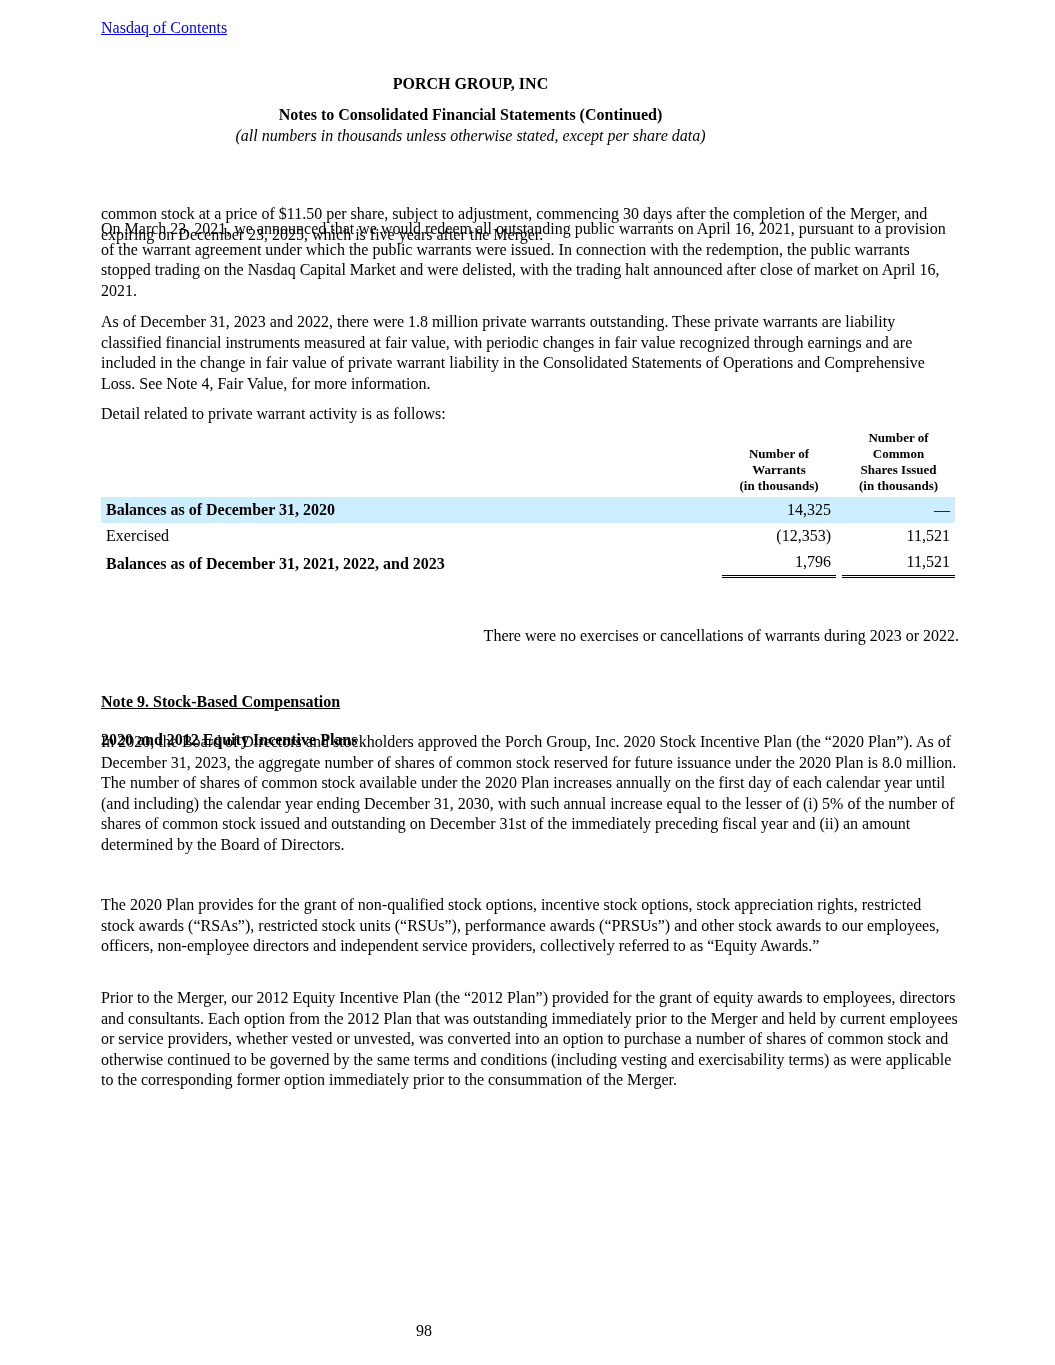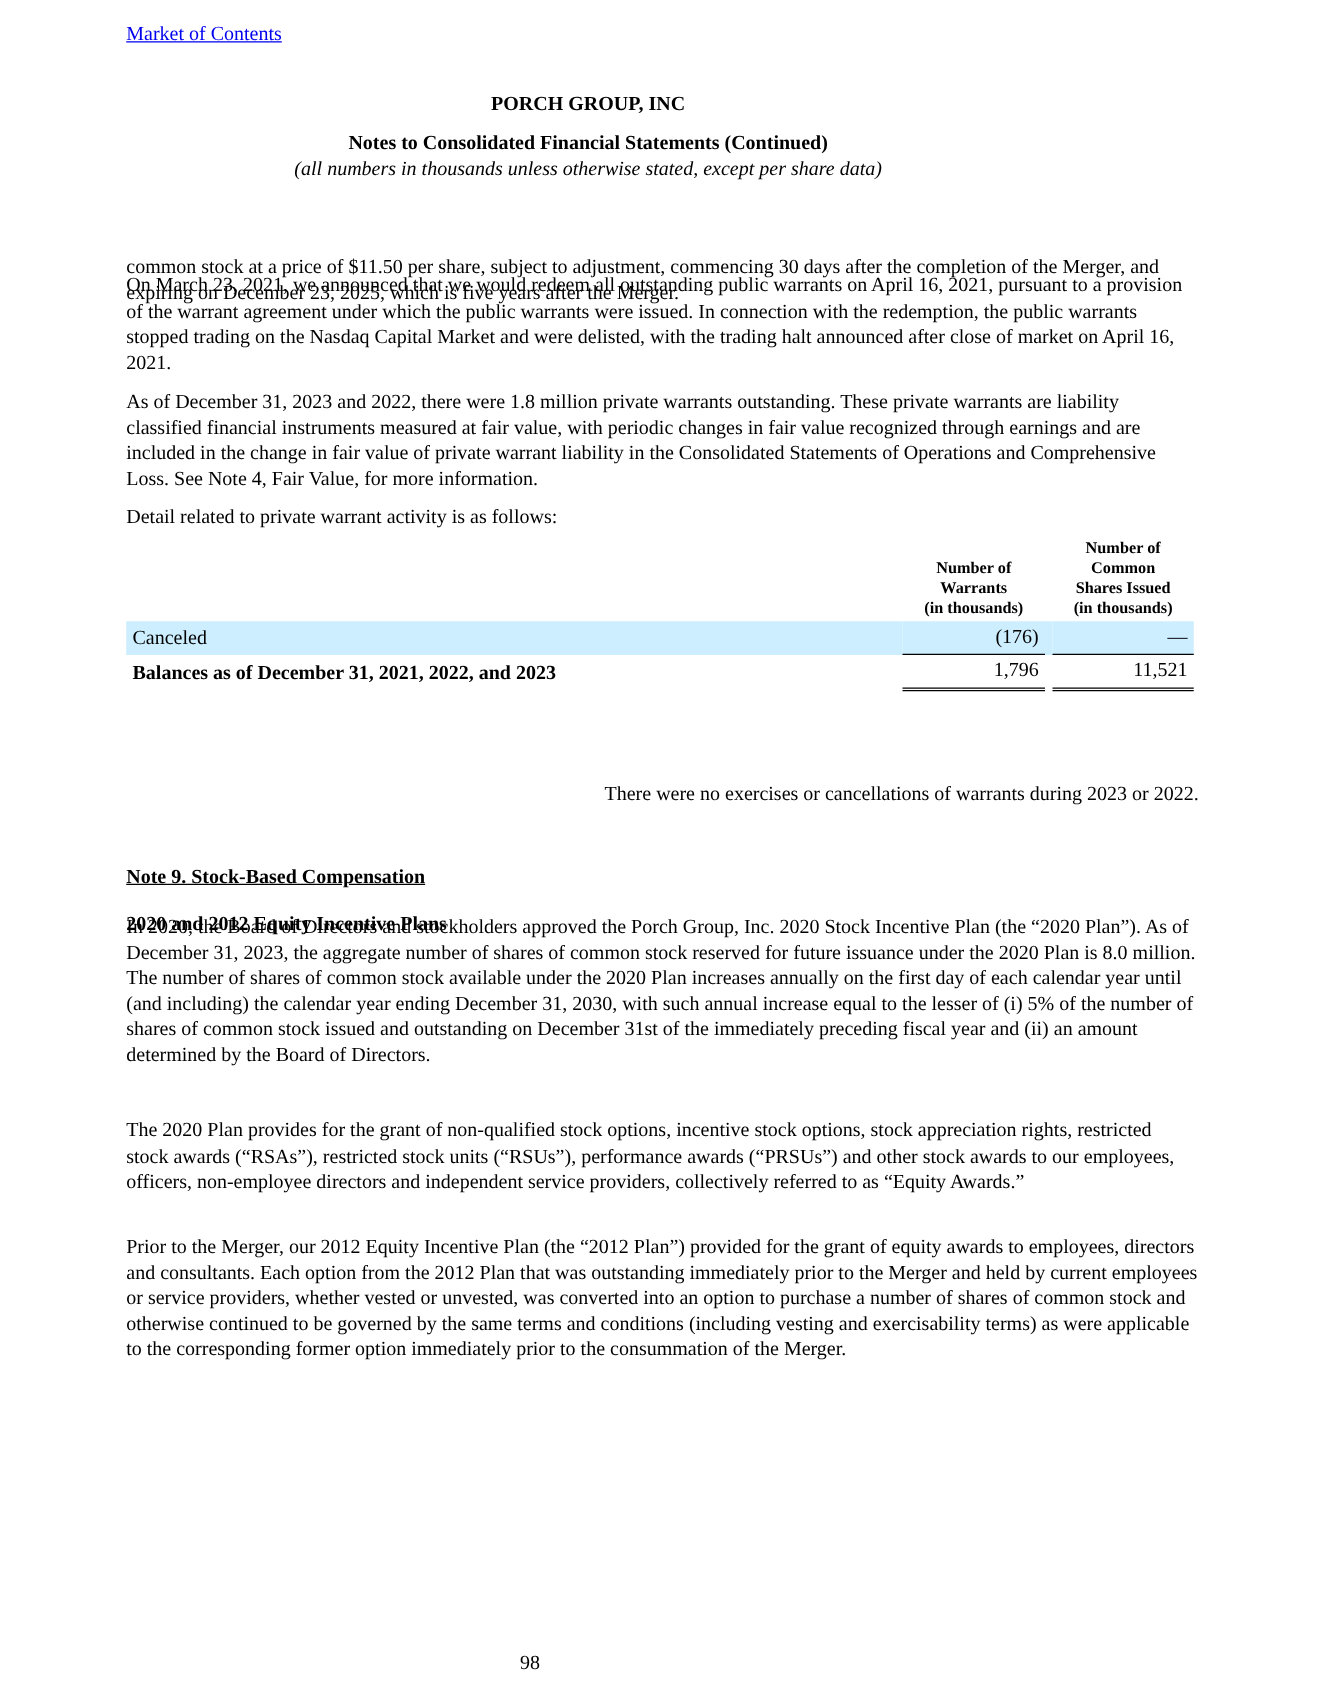--- a/index.html
+++ b/index.html
@@ -54,21 +54,21 @@
   .p7 { top: 895px; }
   .p8 { top: 988px; }
   .page-num {
     position: absolute; left: 0; width: 848px; top: 1322px;
     text-align: center; font-size: 16px;
   }
 </style>
 </head>
 <body>
 
-<a class="toc-link">Market of Contents</a>
+<a class="toc-link">Nasdaq of Contents</a>
 
 <div class="hdr hdr-company">PORCH GROUP, INC</div>
 <div class="hdr hdr-notes">Notes to Consolidated Financial Statements (Continued)</div>
 <div class="hdr hdr-sub">(all numbers in thousands unless otherwise stated, except per share data)</div>
 
 <p class="para p1">common stock at a price of $11.50 per share, subject to adjustment, commencing 30 days after the completion of the Merger, and expiring on December 23, 2025, which is five years after the Merger.</p>
 <p class="para p2">On March 23, 2021, we announced that we would redeem all outstanding public warrants on April 16, 2021, pursuant to a provision of the warrant agreement under which the public warrants were issued. In connection with the redemption, the public warrants stopped trading on the Nasdaq Capital Market and were delisted, with the trading halt announced after close of market on April 16, 2021.</p>
 <p class="para p3">As of December 31, 2023 and 2022, there were 1.8 million private warrants outstanding. These private warrants are liability classified financial instruments measured at fair value, with periodic changes in fair value recognized through earnings and are included in the change in fair value of private warrant liability in the Consolidated Statements of Operations and Comprehensive Loss. See Note 4, Fair Value, for more information.</p>
 <p class="para p4">Detail related to private warrant activity is as follows:</p>
 
@@ -91,24 +91,30 @@
       <th>
         <span>Number of</span><br>
         <span>Common</span><br>
         <span>Shares Issued</span><br>
         <span>(in thousands)</span>
       </th>
     </tr>
   </thead>
   <tbody>
     <tr class="shaded">
-      <td class="lbl">Canceled</td>
-      <td class="num ul-single">(176)</td>
+      <td class="lbl bold">Balances as of December 31, 2020</td>
+      <td class="num">14,325</td>
       <td class="gap"></td>
-      <td class="num ul-single">—</td>
+      <td class="num">—</td>
+    </tr>
+    <tr>
+      <td class="lbl">Exercised</td>
+      <td class="num">(12,353)</td>
+      <td class="gap"></td>
+      <td class="num">11,521</td>
     </tr>
     <tr>
       <td class="lbl bold">Balances as of December 31, 2021, 2022, and 2023</td>
       <td class="num ul-double">1,796</td>
       <td class="gap"></td>
       <td class="num ul-double">11,521</td>
     </tr>
   </tbody>
 </table>
 

